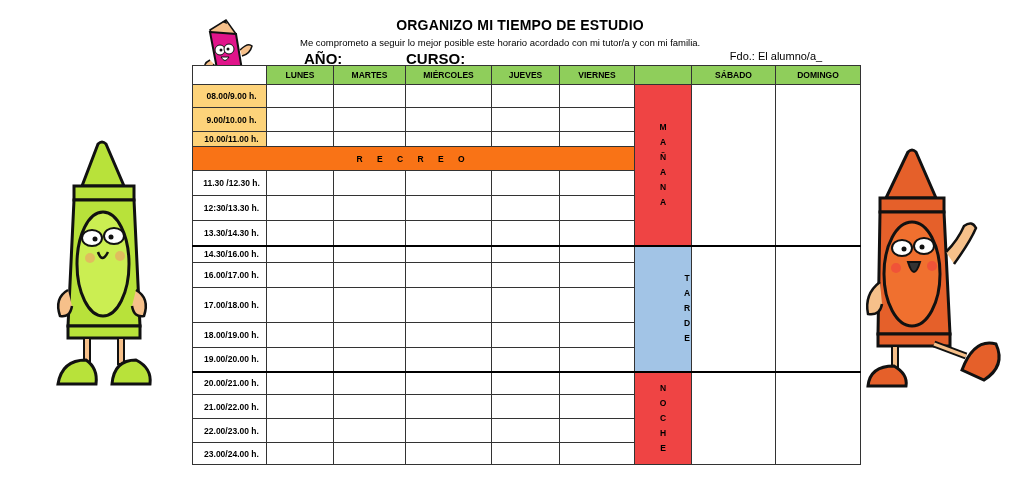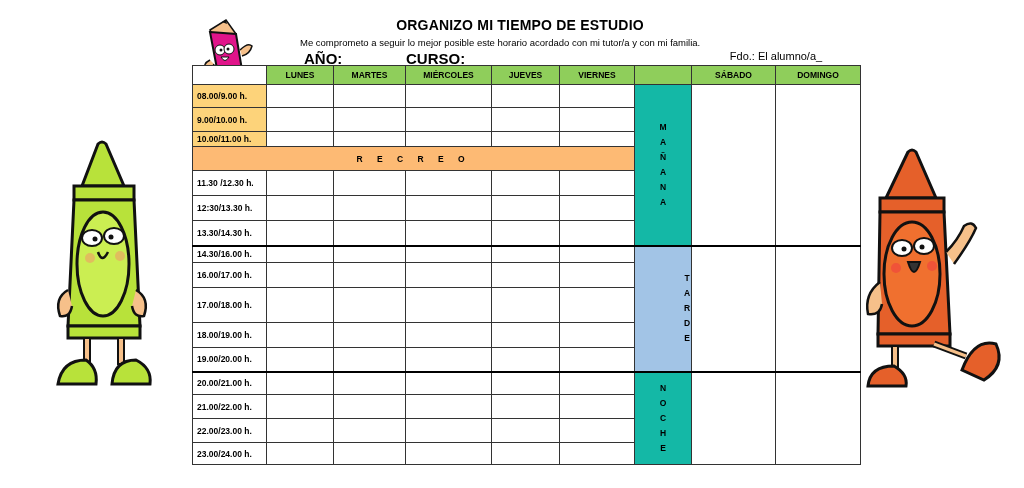--- a/index.html
+++ b/index.html
@@ -6,25 +6,25 @@
   body{width:1024px;height:488px;position:relative;overflow:hidden;font-family:"Liberation Sans",sans-serif;color:#000;}
   .abs{position:absolute;}
   .title{left:300px;top:17px;width:440px;text-align:center;font-weight:bold;font-size:14px;letter-spacing:0.2px;}
   .subtitle{left:300px;top:37px;font-size:9.5px;}
   .meta{top:50px;font-size:15px;font-weight:bold;}
   .fdo{top:50px;left:720px;width:112px;text-align:center;font-size:11px;}
   table.grid{position:absolute;left:192px;top:65px;border-collapse:collapse;table-layout:fixed;}
   table.grid td{border:1px solid #333;padding:0;font-size:8.5px;font-weight:bold;}
   td.hdr{background:#8fce5b;font-size:12px;text-align:center;height:18px;}
   td.corner{background:#fff;}
-  td.time{padding-left:4px !important;text-align:left;white-space:nowrap;}
+  td.time{padding-left:4px !important;text-align:center;white-space:nowrap;}
   td.time.am{background:#fdd37a;}
-  td.recreo{background:#fdba74;text-align:center;letter-spacing:6px;font-size:9px;}
+  td.recreo{background:#f97316;text-align:center;letter-spacing:6px;font-size:9px;}
   td.band{text-align:center;vertical-align:middle;font-size:7.5px;line-height:15px;}
-  td.band.yellow{background:#14b8a6;margin-left:40px;}
+  td.band.yellow{background:#ef4444;margin-left:40px;}
   td.band.blue{background:#a2c4e6;padding-left:48px;}
   tr.thick td{border-top:2.5px solid #000;}
   .crayon{position:absolute;}
 </style>
 </head>
 <body>
 
 <svg class="crayon" style="left:196px;top:12px;" width="70" height="76" viewBox="0 0 70 76">
   <polygon points="14,18 30,8 40,22 20,30" fill="#f6c08a" stroke="#111" stroke-width="1.5"></polygon>
   <polygon points="26,10 30,8 31,12" fill="#111"></polygon>

